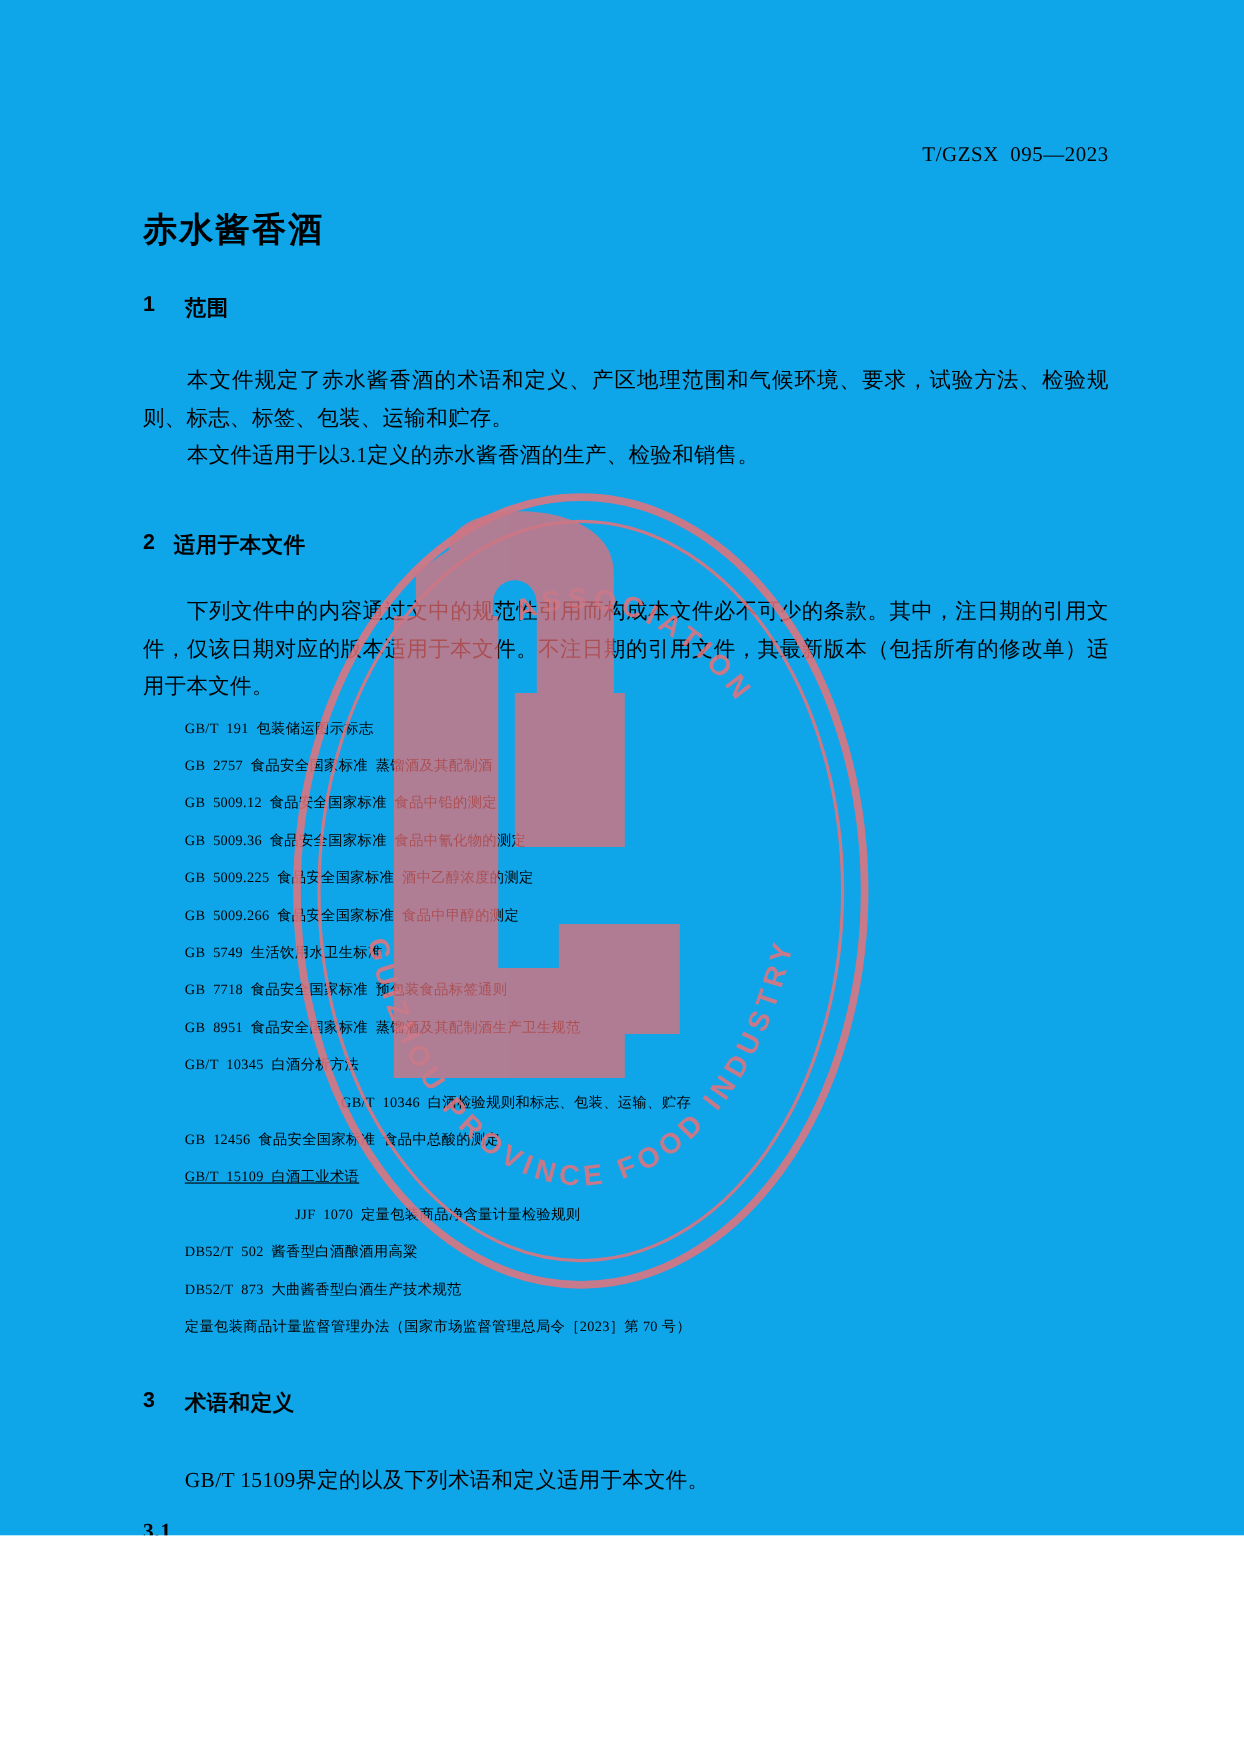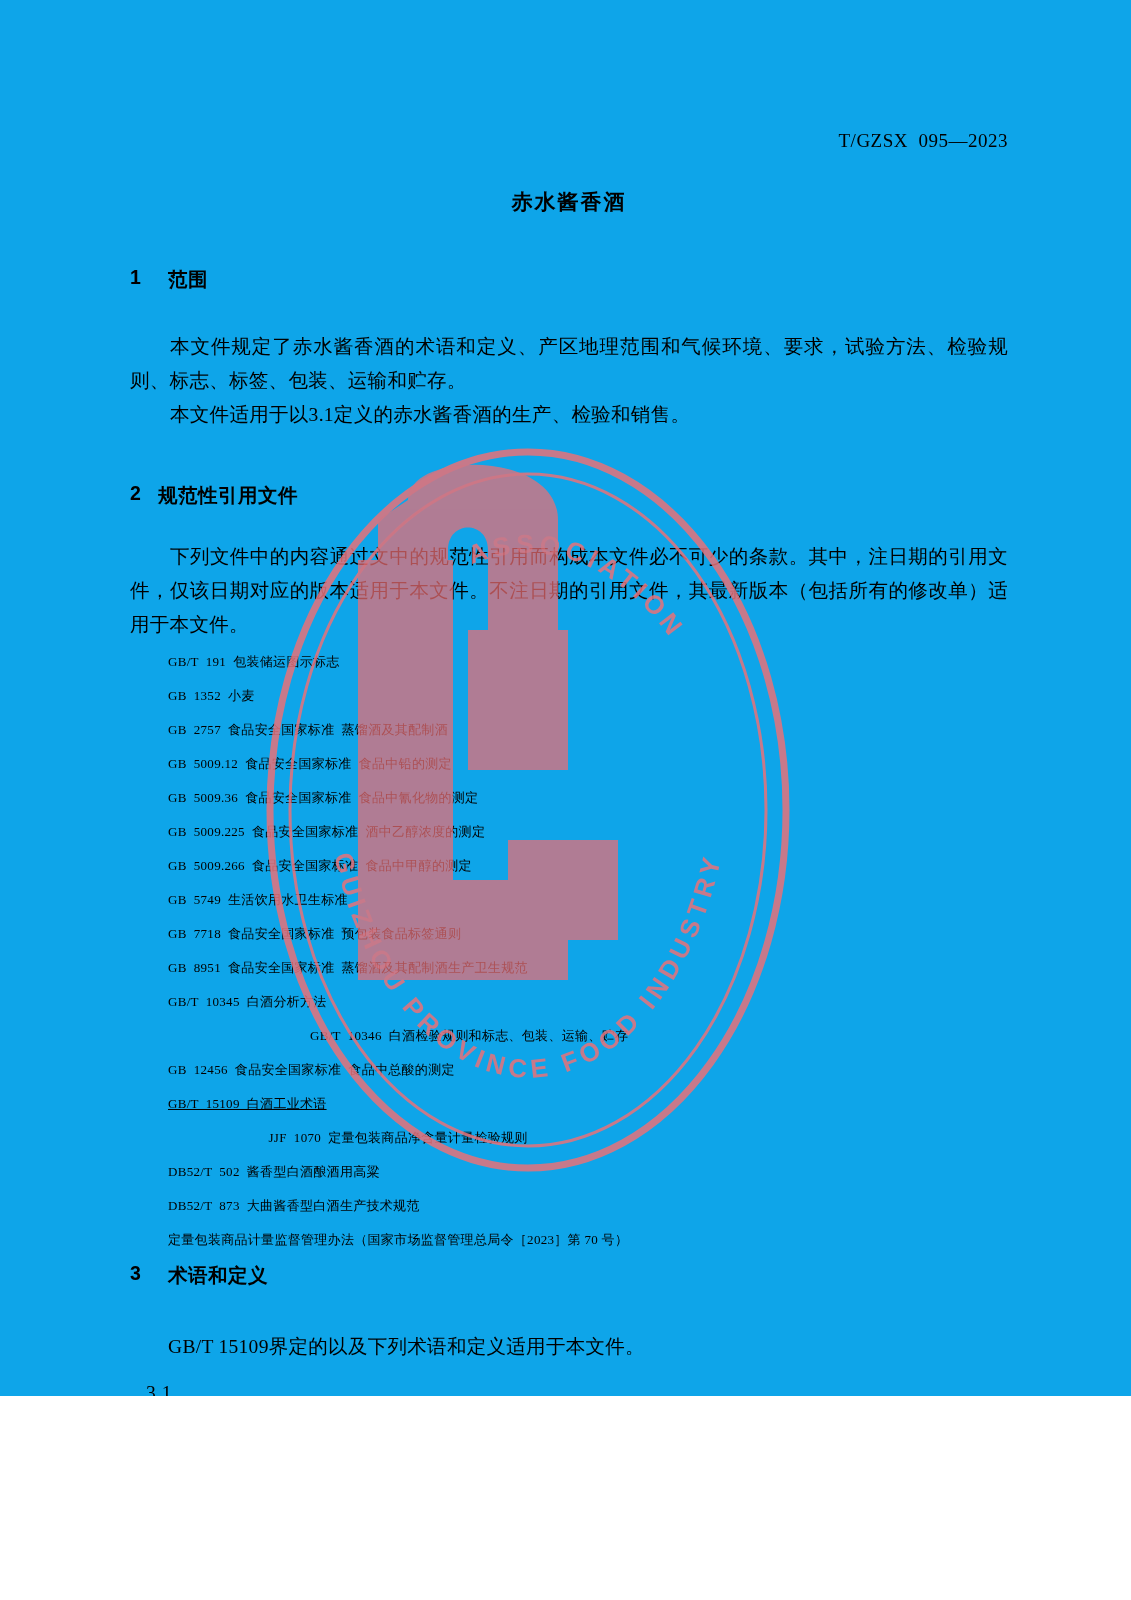--- a/index.html
+++ b/index.html
@@ -32,22 +32,22 @@
     right: 0;
     top: 130px;
     font-size: 19px;
     letter-spacing: 0.5px;
     white-space: pre;
   }
   .doc-title {
     position: absolute;
     top: 188px;
     width: 100%;
-    text-align: center;
-    font-size: 21px;
+    text-align: left;
+    font-size: 31px;
     font-weight: bold;
     letter-spacing: 2px;
     font-family: Liberation Sans, sans-serif;
   }
   
   .section-head {
     position: absolute;
     font-family: "Liberation Sans", "DejaVu Sans", sans-serif;
     font-weight: bold;
     font-size: 19.5px;
@@ -103,27 +103,26 @@
 
     <div class="doc-title">赤水酱香酒</div>
 
     <div class="section-head" style="top:266px; left:0;">1</div>
     <div class="section-head" style="top:266px; left:38px;">范围</div>
 
     <div class="para indent" style="top:330px; left:0; width:878px; text-align:justify;">本文件规定了赤水酱香酒的术语和定义、产区地理范围和气候环境、要求，试验方法、检验规则、标志、标签、包装、运输和贮存。</div>
     <div class="para indent" style="top:398px; left:0; width:878px;">本文件适用于以3.1定义的赤水酱香酒的生产、检验和销售。</div>
 
     <div class="section-head" style="top:482px; left:0;">2</div>
-    <div class="section-head" style="top:482px; left:28px;">规范性引用文件</div>
+    <div class="section-head" style="top:482px; left:28px;">适用于本文件</div>
 
     <div class="para indent" style="top:540px; left:0; width:878px; text-align:justify;">下列文件中的内容通过文中的规范性引用而构成本文件必不可少的条款。其中，注日期的引用文件，仅该日期对应的版本适用于本文件。不注日期的引用文件，其最新版本（包括所有的修改单）适用于本文件。</div>
 
     <div style="position:absolute; top:645px; left:38px;">
       <div class="ref-line" style="position:relative; top:0; display:block; line-height:34px;">GB/T  191  包装储运图示标志</div>
-      <div class="ref-line" style="position:relative; display:block; line-height:34px;">GB  1352  小麦</div>
       <div class="ref-line" style="position:relative; display:block; line-height:34px;">GB  2757  食品安全国家标准  蒸馏酒及其配制酒</div>
       <div class="ref-line" style="position:relative; display:block; line-height:34px;">GB  5009.12  食品安全国家标准  食品中铅的测定</div>
       <div class="ref-line" style="position:relative; display:block; line-height:34px;">GB  5009.36  食品安全国家标准  食品中氰化物的测定</div>
       <div class="ref-line" style="position:relative; display:block; line-height:34px;">GB  5009.225  食品安全国家标准  酒中乙醇浓度的测定</div>
       <div class="ref-line" style="position:relative; display:block; line-height:34px;">GB  5009.266  食品安全国家标准  食品中甲醇的测定</div>
       <div class="ref-line" style="position:relative; display:block; line-height:34px;">GB  5749  生活饮用水卫生标准</div>
       <div class="ref-line" style="position:relative; display:block; line-height:34px;">GB  7718  食品安全国家标准  预包装食品标签通则</div>
       <div class="ref-line" style="position:relative; display:block; line-height:34px;">GB  8951  食品安全国家标准  蒸馏酒及其配制酒生产卫生规范</div>
       <div class="ref-line" style="position:relative; display:block; line-height:34px;">GB/T  10345  白酒分析方法</div>
       <div class="ref-line" style="position:relative; display:block; line-height:34px;text-align:right;">GB/T  10346  白酒检验规则和标志、包装、运输、贮存</div>
@@ -133,21 +132,21 @@
       <div class="ref-line" style="position:relative; display:block; line-height:34px;">DB52/T  502  酱香型白酒酿酒用高粱</div>
       <div class="ref-line" style="position:relative; display:block; line-height:34px;">DB52/T  873  大曲酱香型白酒生产技术规范</div>
       <div class="ref-line" style="position:relative; display:block; line-height:34px;">定量包装商品计量监督管理办法（国家市场监督管理总局令［2023］第 70 号）</div>
     </div>
 
     <div class="section-head" style="top:1262px; left:0;">3</div>
     <div class="section-head" style="top:1262px; left:38px;">术语和定义</div>
 
     <div class="para" style="top:1330px; left:38px;">GB/T  15109界定的以及下列术语和定义适用于本文件。</div>
 
-    <div class="section-head" style="top:1382px; left:16px; font-weight:normal; font-family:'Liberation Serif', serif;">3.1</div>
+    <div class="section-head" style="top:1382px; left:0; font-weight:bold; font-family:'Liberation Serif', serif;">3.1</div>
 
     <div class="page-num">1</div>
   </div>
 
   <div class="stamp">
     <svg width="540" height="740" viewBox="0 0 540 740" xmlns="http://www.w3.org/2000/svg">
       <defs>
         <path id="arcTop" d="M 60,380 A 215,340 0 0 1 480,380" fill="none"></path>
         <path id="arcBottom" d="M 70,380 A 205,330 0 0 0 470,380" fill="none"></path>
       </defs>

